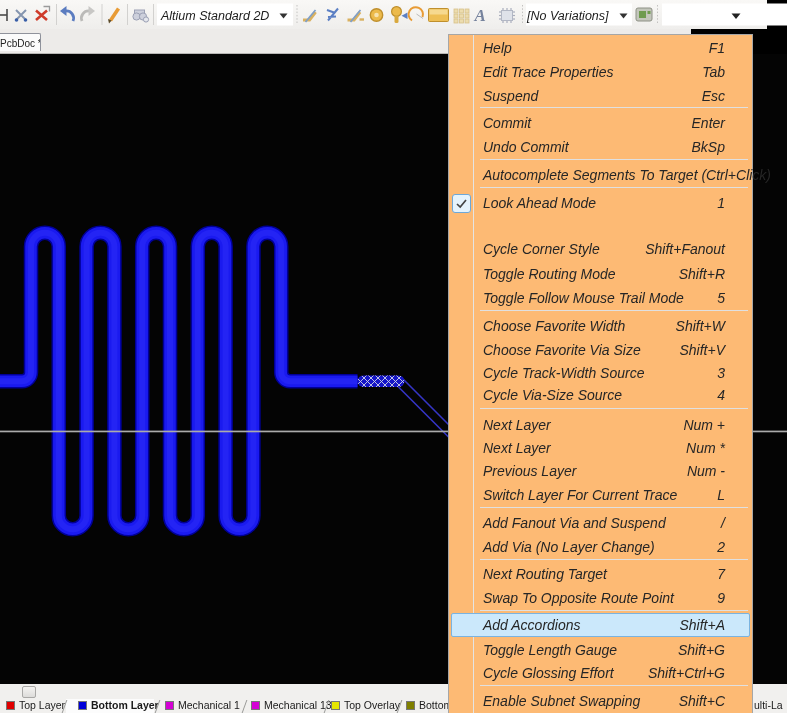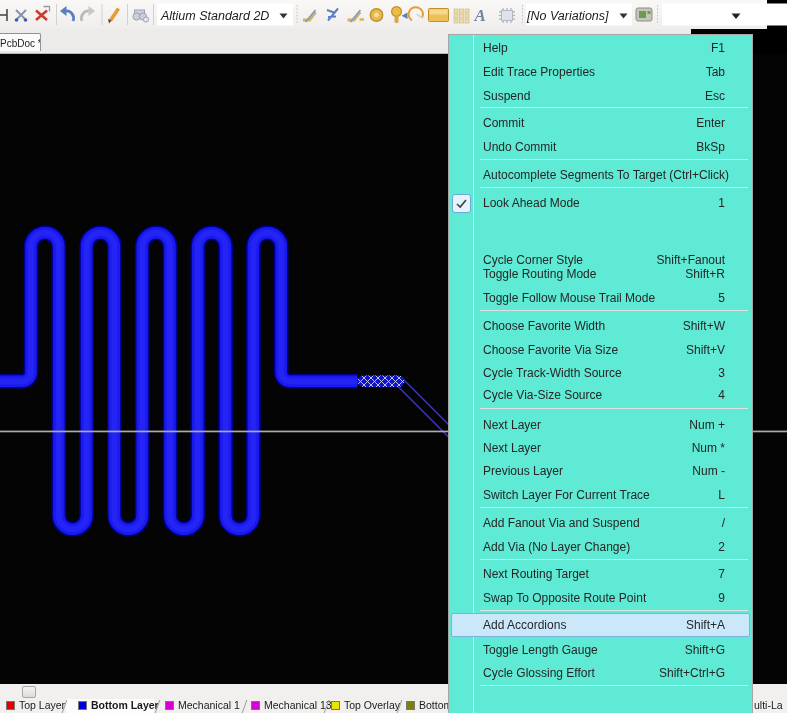--- a/index.html
+++ b/index.html
@@ -17,21 +17,21 @@
 #traces { position:absolute; top:0; left:0; z-index:2; }
 #scrollrow { position:absolute; top:684px; left:0; width:787px; height:15px; background:#f1f0ee; z-index:3; }
 #thumb { position:absolute; top:2px; left:22px; width:14px; height:12px;
   background:linear-gradient(#f4f3f1,#dddcda); border:1px solid #a9a8a6; border-radius:2px; }
 #layers { position:absolute; top:699px; left:0; width:787px; height:14px; background:#f1f0ee; z-index:3;
   font-size:10.5px; color:#1a1a1a; }
 .lt { position:absolute; top:0; height:14px; line-height:13px; white-space:nowrap; }
 .sq { display:inline-block; width:9px; height:9px; margin-right:4px; vertical-align:-1px; border:1px solid #777; }
 .lsep { position:absolute; top:1px; width:1px; height:13px; background:#9a9a98; transform:skewX(-20deg); }
 #menu { position:absolute; left:448px; top:34px; width:305px; height:680px;
-  background:#5eead4; border:1px solid #a6a6a6; z-index:10; font-size:12px; color:#262626; }
+  background:#fdba74; border:1px solid #a6a6a6; z-index:10; font-size:14px; color:#262626;font-style:italic; }
 #gutter { position:absolute; left:24px; top:0; bottom:0; width:1px; background:#e4e4e4; }
 .mi { position:absolute; left:34px; right:27px; height:24px; line-height:24px; white-space:nowrap; }
 .mi span { position:absolute; right:0; }
 .msep { position:absolute; left:31px; right:4px; height:1px; background:#e0e0e0; }
 #hl { position:absolute; left:2px; top:577.5px; right:2px; height:24px;
   background:#cbe8fb; border:1px solid #7ab3e0; border-radius:2px; }
 #chk { position:absolute; left:2.5px; top:158.5px; width:19px; height:19px;
   background:#e5f3fc; border:1px solid #6da8d8; border-radius:3px; }
 </style>
 </head>
@@ -176,21 +176,21 @@
   <div class="mi" style="top:1px;">Help<span>F1</span></div>
   <div class="mi" style="top:24.5px;">Edit Trace Properties<span>Tab</span></div>
   <div class="mi" style="top:48.5px;">Suspend<span>Esc</span></div>
   <div class="msep" style="top:72.3px;"></div>
   <div class="mi" style="top:76px;">Commit<span>Enter</span></div>
   <div class="mi" style="top:100px;">Undo Commit<span>BkSp</span></div>
   <div class="msep" style="top:124px;"></div>
   <div class="mi" style="top:128px;">Autocomplete Segments To Target (Ctrl+Click)</div>
   <div class="msep" style="top:152px;"></div>
   <div class="mi" style="top:156px;">Look Ahead Mode<span>1</span></div>
-  <div class="mi" style="top:213px;">Cycle Corner Style<span>Shift+Fanout</span></div>
+  <div class="mi" style="top:202px;">Cycle Corner Style<span>Shift+Fanout</span></div>
   <div class="mi" style="top:227px;">Toggle Routing Mode<span>Shift+R</span></div>
   <div class="mi" style="top:250.5px;">Toggle Follow Mouse Trail Mode<span>5</span></div>
   <div class="msep" style="top:274.5px;"></div>
   <div class="mi" style="top:278.5px;">Choose Favorite Width<span>Shift+W</span></div>
   <div class="mi" style="top:302.5px;">Choose Favorite Via Size<span>Shift+V</span></div>
   <div class="mi" style="top:325.5px;">Cycle Track-Width Source<span>3</span></div>
   <div class="mi" style="top:348px;">Cycle Via-Size Source<span>4</span></div>
   <div class="msep" style="top:373px;"></div>
   <div class="mi" style="top:377.5px;">Next Layer<span>Num +</span></div>
   <div class="mi" style="top:401px;">Next Layer<span>Num *</span></div>
@@ -200,13 +200,14 @@
   <div class="mi" style="top:475.5px;">Add Fanout Via and Suspend<span>/</span></div>
   <div class="mi" style="top:499.5px;">Add Via (No Layer Change)<span>2</span></div>
   <div class="msep" style="top:523.5px;"></div>
   <div class="mi" style="top:527px;">Next Routing Target<span>7</span></div>
   <div class="mi" style="top:550.5px;">Swap To Opposite Route Point<span>9</span></div>
   <div class="msep" style="top:575px;"></div>
   <div class="mi" style="top:602.5px;">Toggle Length Gauge<span>Shift+G</span></div>
   <div class="mi" style="top:578px;">Add Accordions<span>Shift+A</span></div>
   <div class="mi" style="top:626px;">Cycle Glossing Effort<span>Shift+Ctrl+G</span></div>
   <div class="msep" style="top:650px;"></div>
+  <div class="mi" style="top:653.5px;">Enable Subnet Swapping<span>Shift+C</span></div>
 </div>
 
 </body></html>

